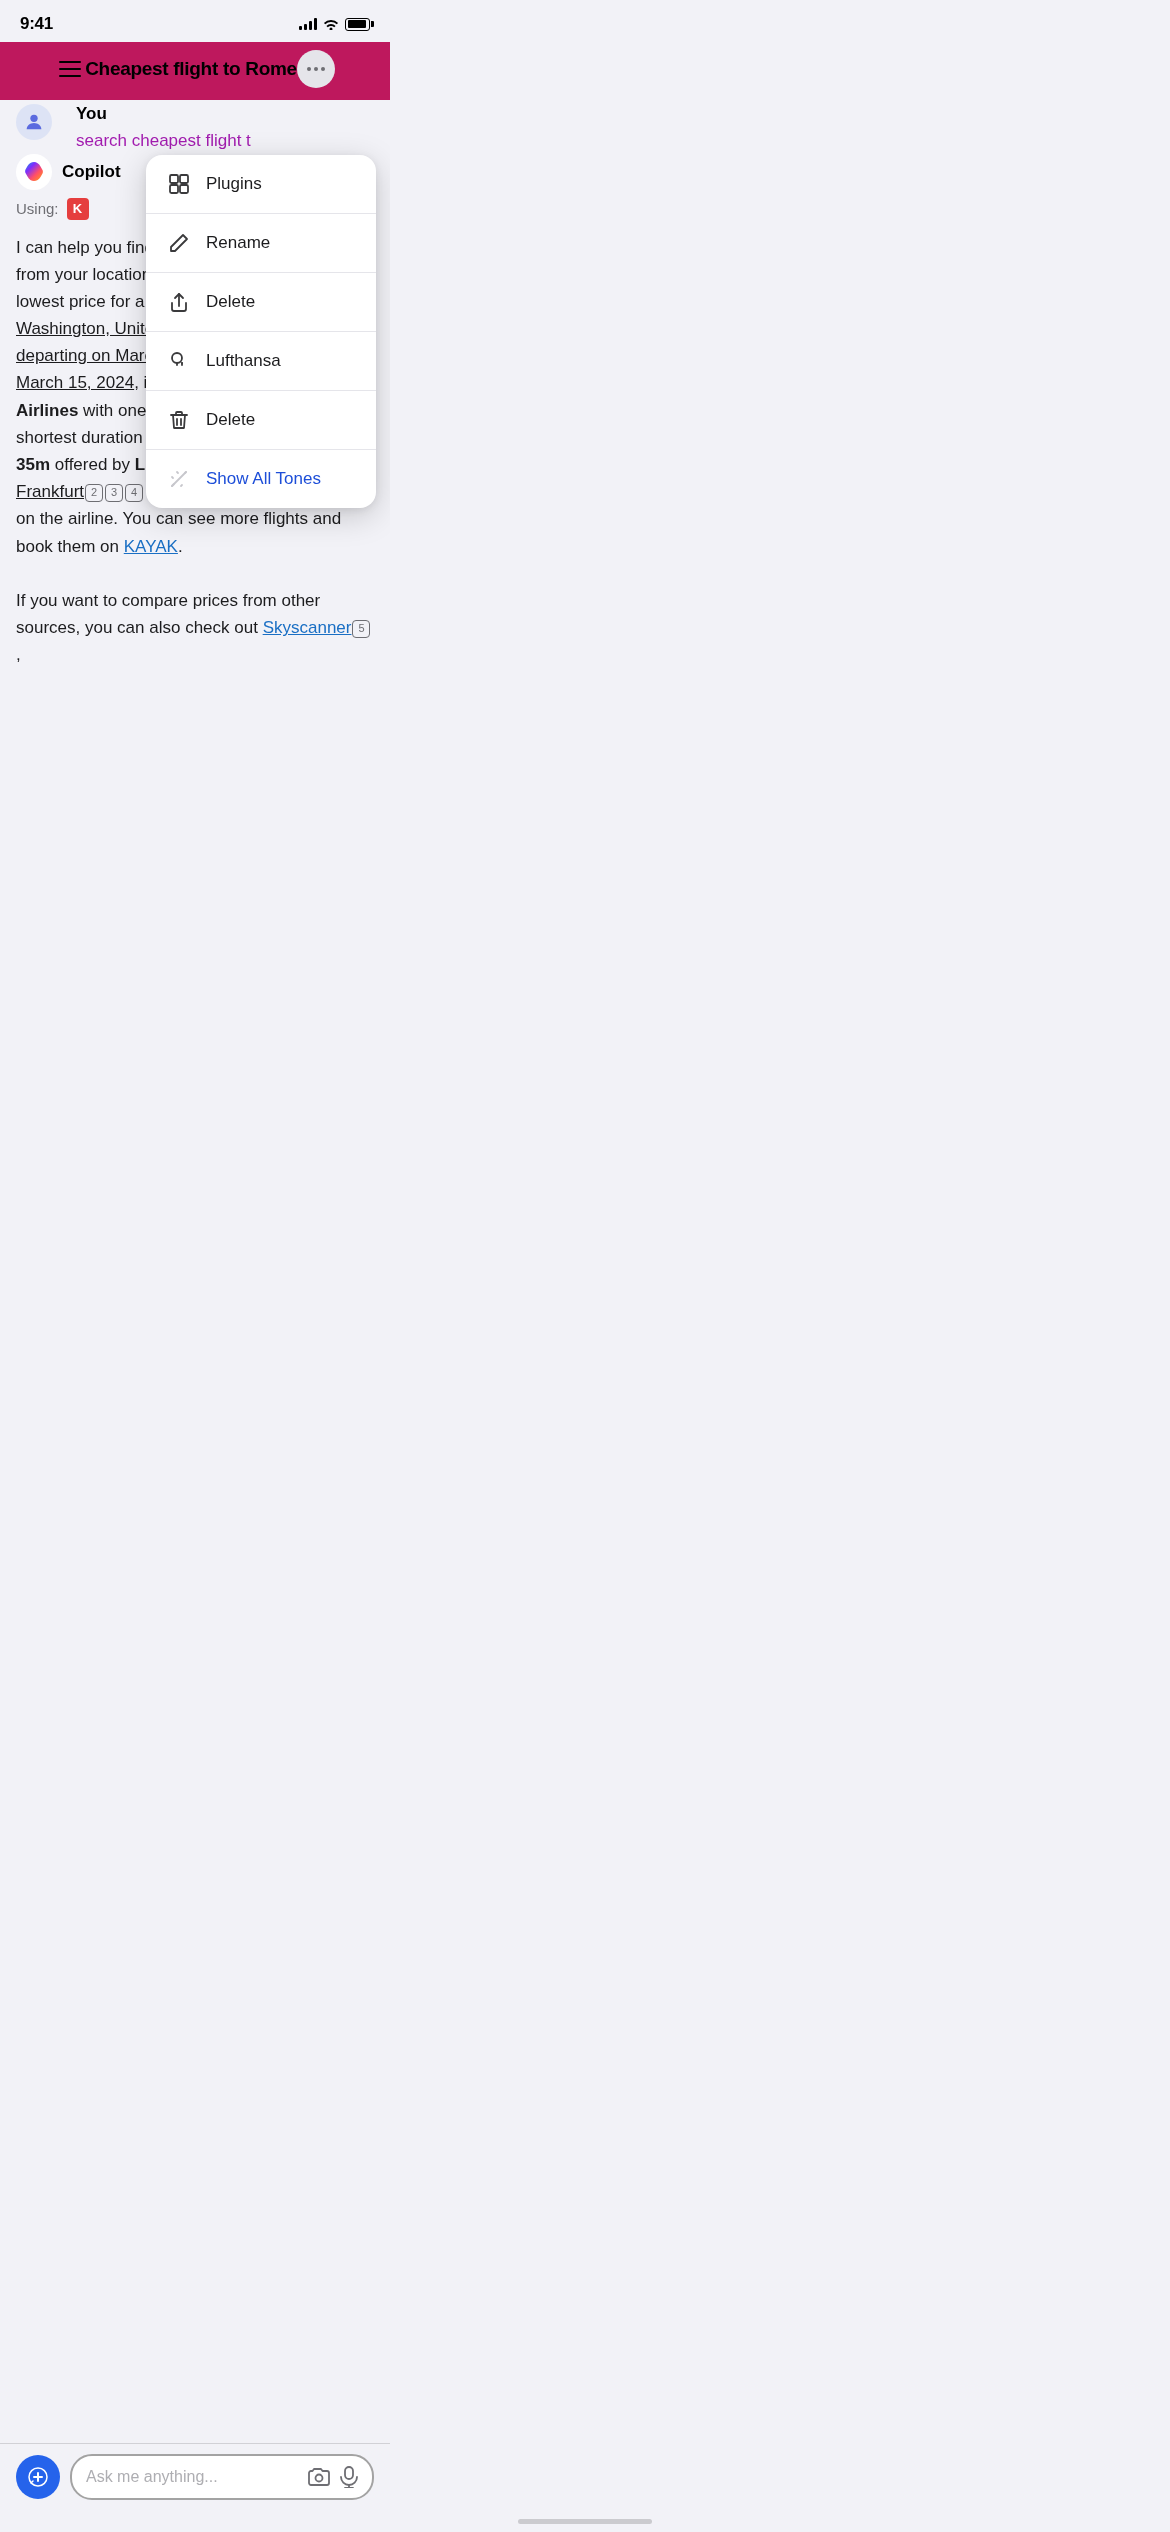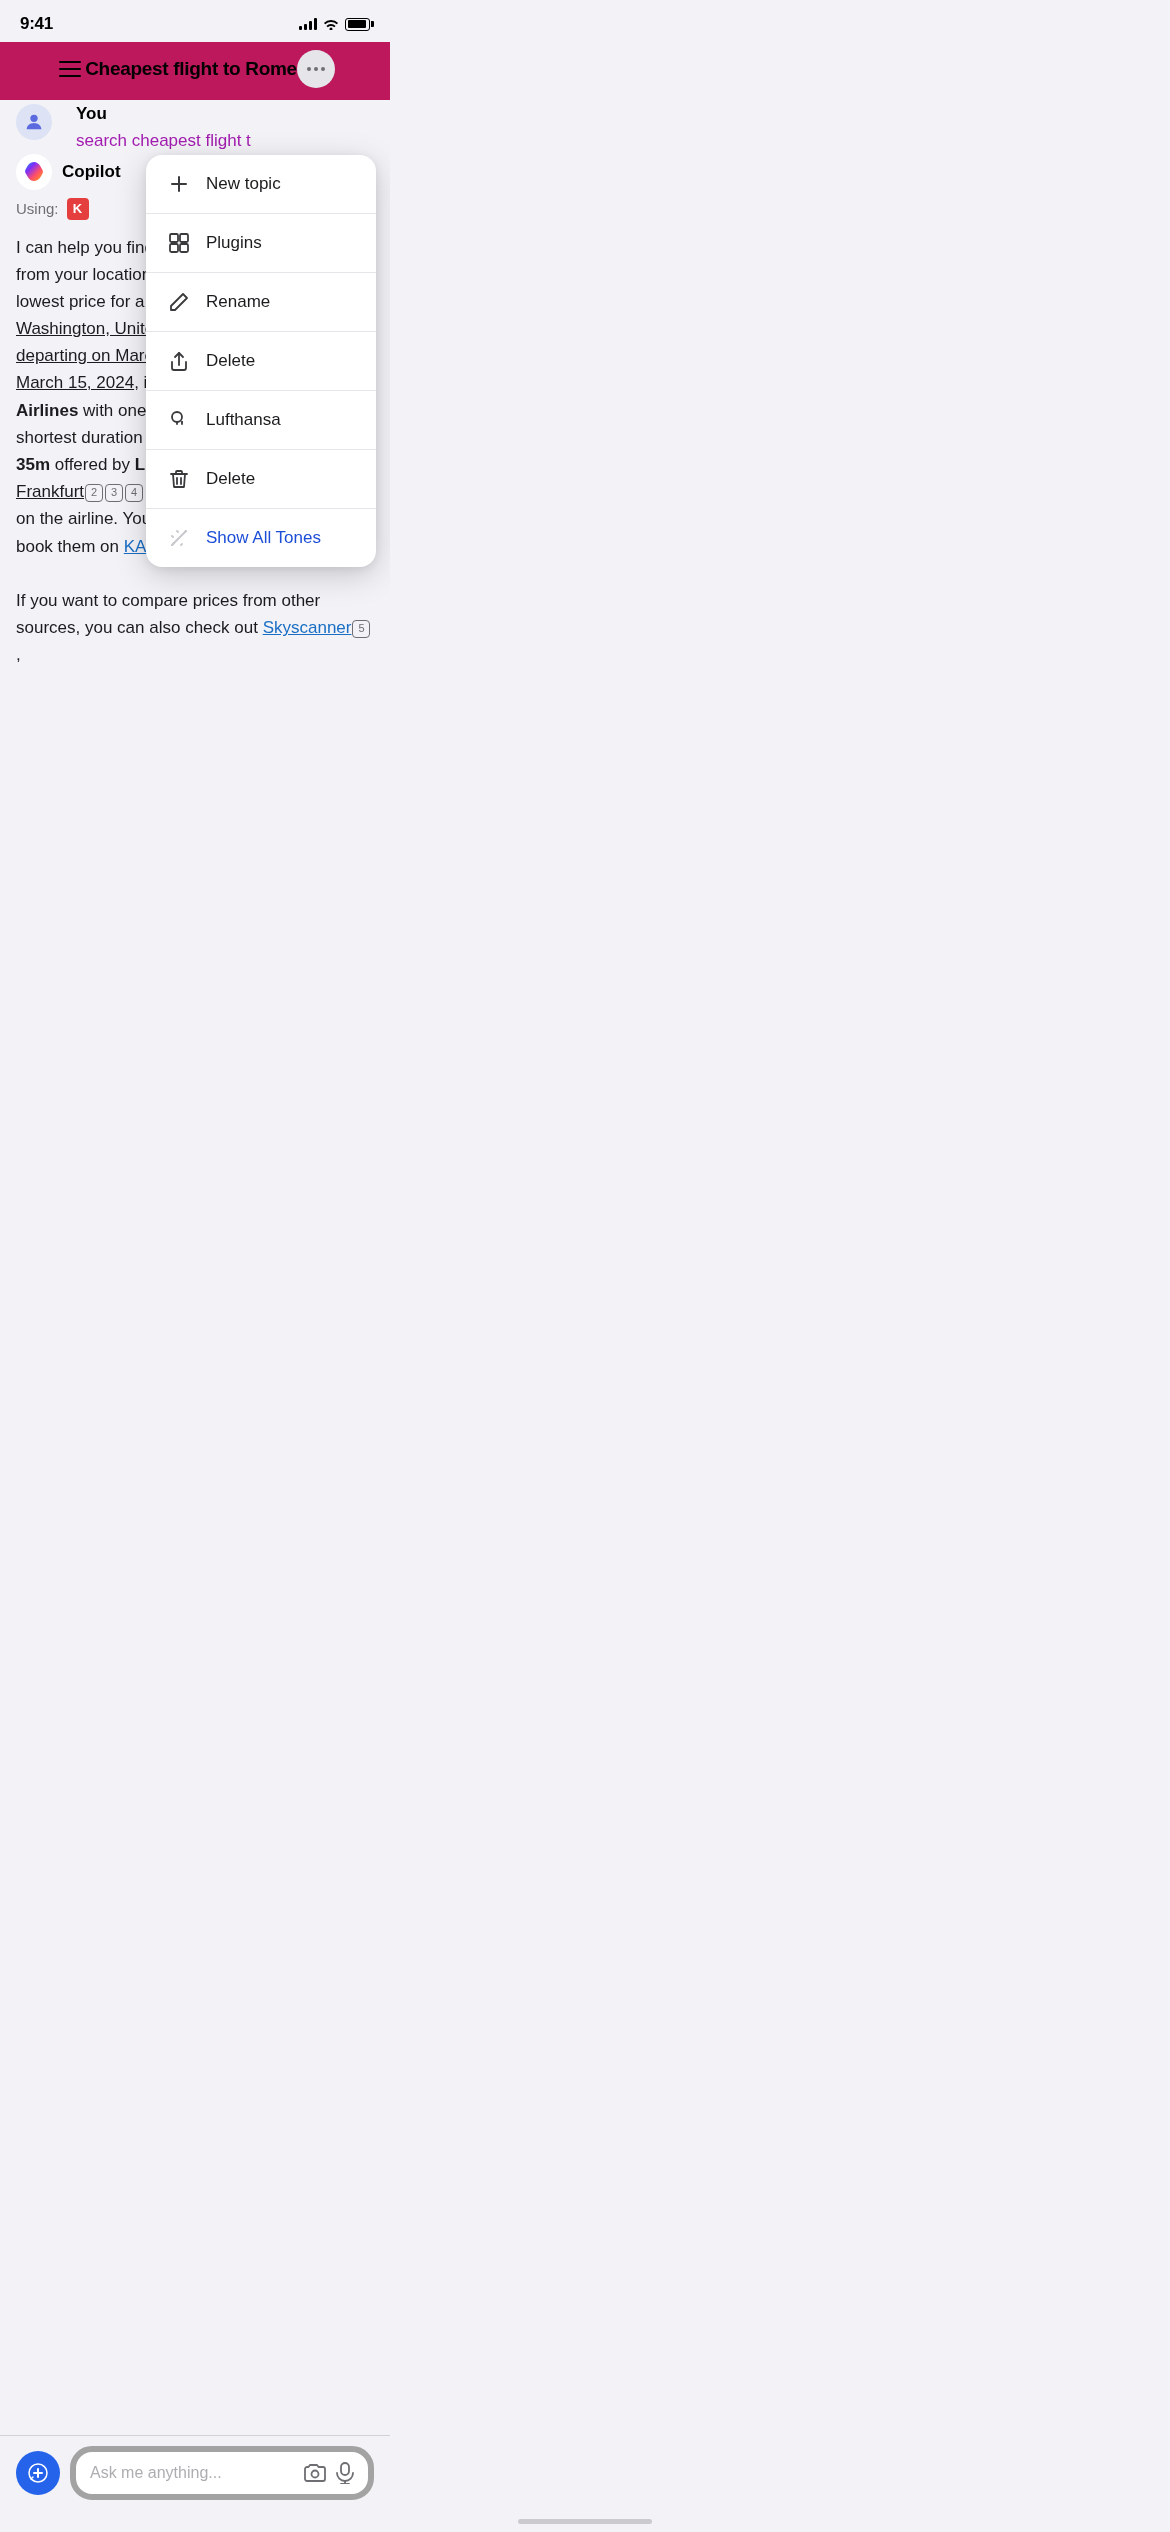--- a/index.html
+++ b/index.html
@@ -308,21 +308,21 @@
       cursor: pointer;
     }
     .input-container {
       flex: 1;
       background: white;
       border-radius: 22px;
       display: flex;
       align-items: center;
       padding: 10px 14px;
       gap: 10px;
-      border: 6px solid #a3a3a3;
+      border: 2px solid #a3a3a3;
     }
     .input-placeholder {
       flex: 1;
       font-size: 16px;
       color: #aeaeb2;
     }
 
     
     .home-indicator {
       position: fixed;
@@ -369,29 +369,20 @@
       <span></span>
         <span></span>
         <span></span>
     </div>
   </div>
 </div>
 
 <div class="dropdown-overlay">
   <div class="dropdown-menu">
 
-    <div class="menu-item">
-      <div class="menu-icon">
-        <svg width="22" height="22" viewBox="0 0 22 22" fill="none" stroke="currentColor" stroke-width="2" stroke-linecap="round">
-          <line x1="11" y1="4" x2="11" y2="18"></line>
-          <line x1="4" y1="11" x2="18" y2="11"></line>
-        </svg>
-      </div>
-      <span>New topic</span>
-    </div>
 
     <div class="menu-item">
       <div class="menu-icon">
         <svg width="22" height="22" viewBox="0 0 22 22" fill="none" stroke="currentColor" stroke-width="1.8" stroke-linecap="round" stroke-linejoin="round">
           <rect x="2" y="2" width="8" height="8" rx="1.5"></rect>
           <rect x="12" y="2" width="8" height="8" rx="1.5"></rect>
           <rect x="2" y="12" width="8" height="8" rx="1.5"></rect>
           <rect x="12" y="12" width="8" height="8" rx="1.5"></rect>
         </svg>
       </div>

